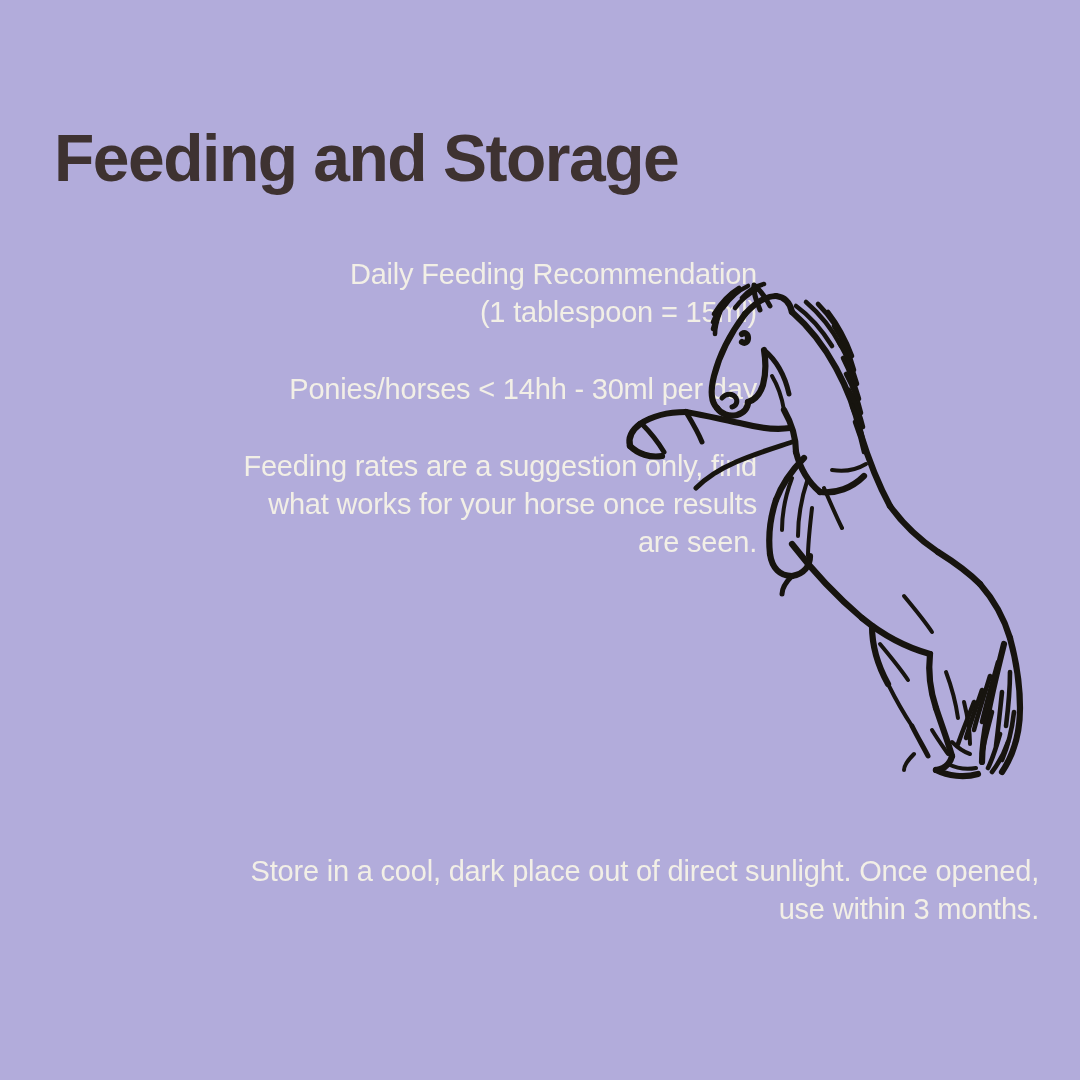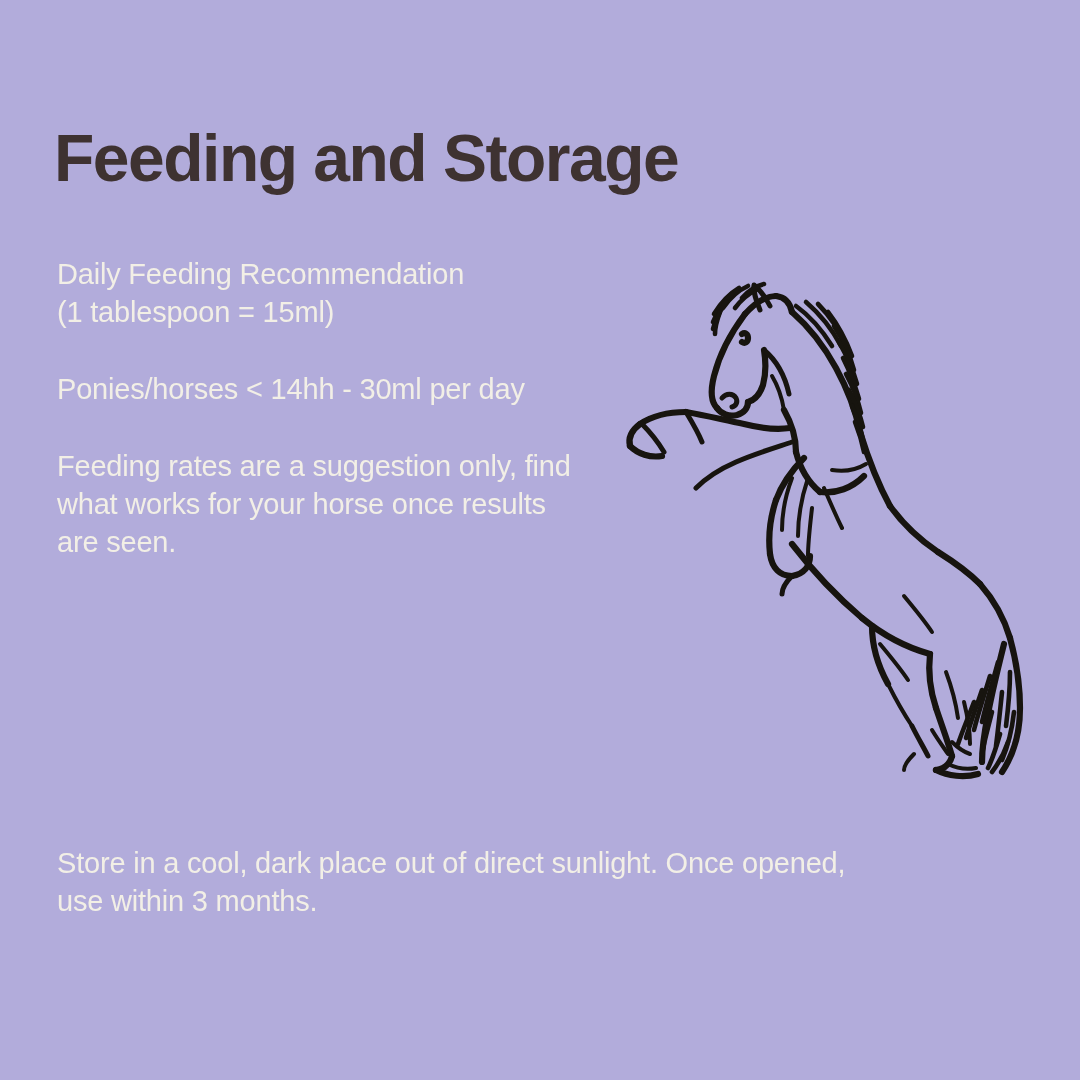--- a/index.html
+++ b/index.html
@@ -11,20 +11,21 @@
     height: 1080px;
     background: #B2ACDB;
     font-family: "Liberation Sans", sans-serif;
     overflow: hidden;
   }
   #canvas {
     position: relative;
     width: 884px;
     height: 1080px;
     background: #B2ACDB;
+    text-align: right;
   }
 
   
   #page-title {
     position: absolute;
     left: 54px;
     top: 78px;
     font-size: 66px;
     line-height: 72px;
     font-weight: 700;
@@ -56,21 +57,21 @@
     left: 57px;
     top: 844px;
     width: 990px;
   }
   #storage-text {
     color: #F2EFE6;
     font-size: 29px;
     line-height: 38px;
     letter-spacing: -0.2px;
     font-weight: 400;
-    margin: 0;
+    margin: 8px;
     white-space: pre-line;
   }
 
   
   #horse-illustration {
     position: absolute;
     left: 596px;
     top: 272px;
     width: 452px;
     height: 508px;

